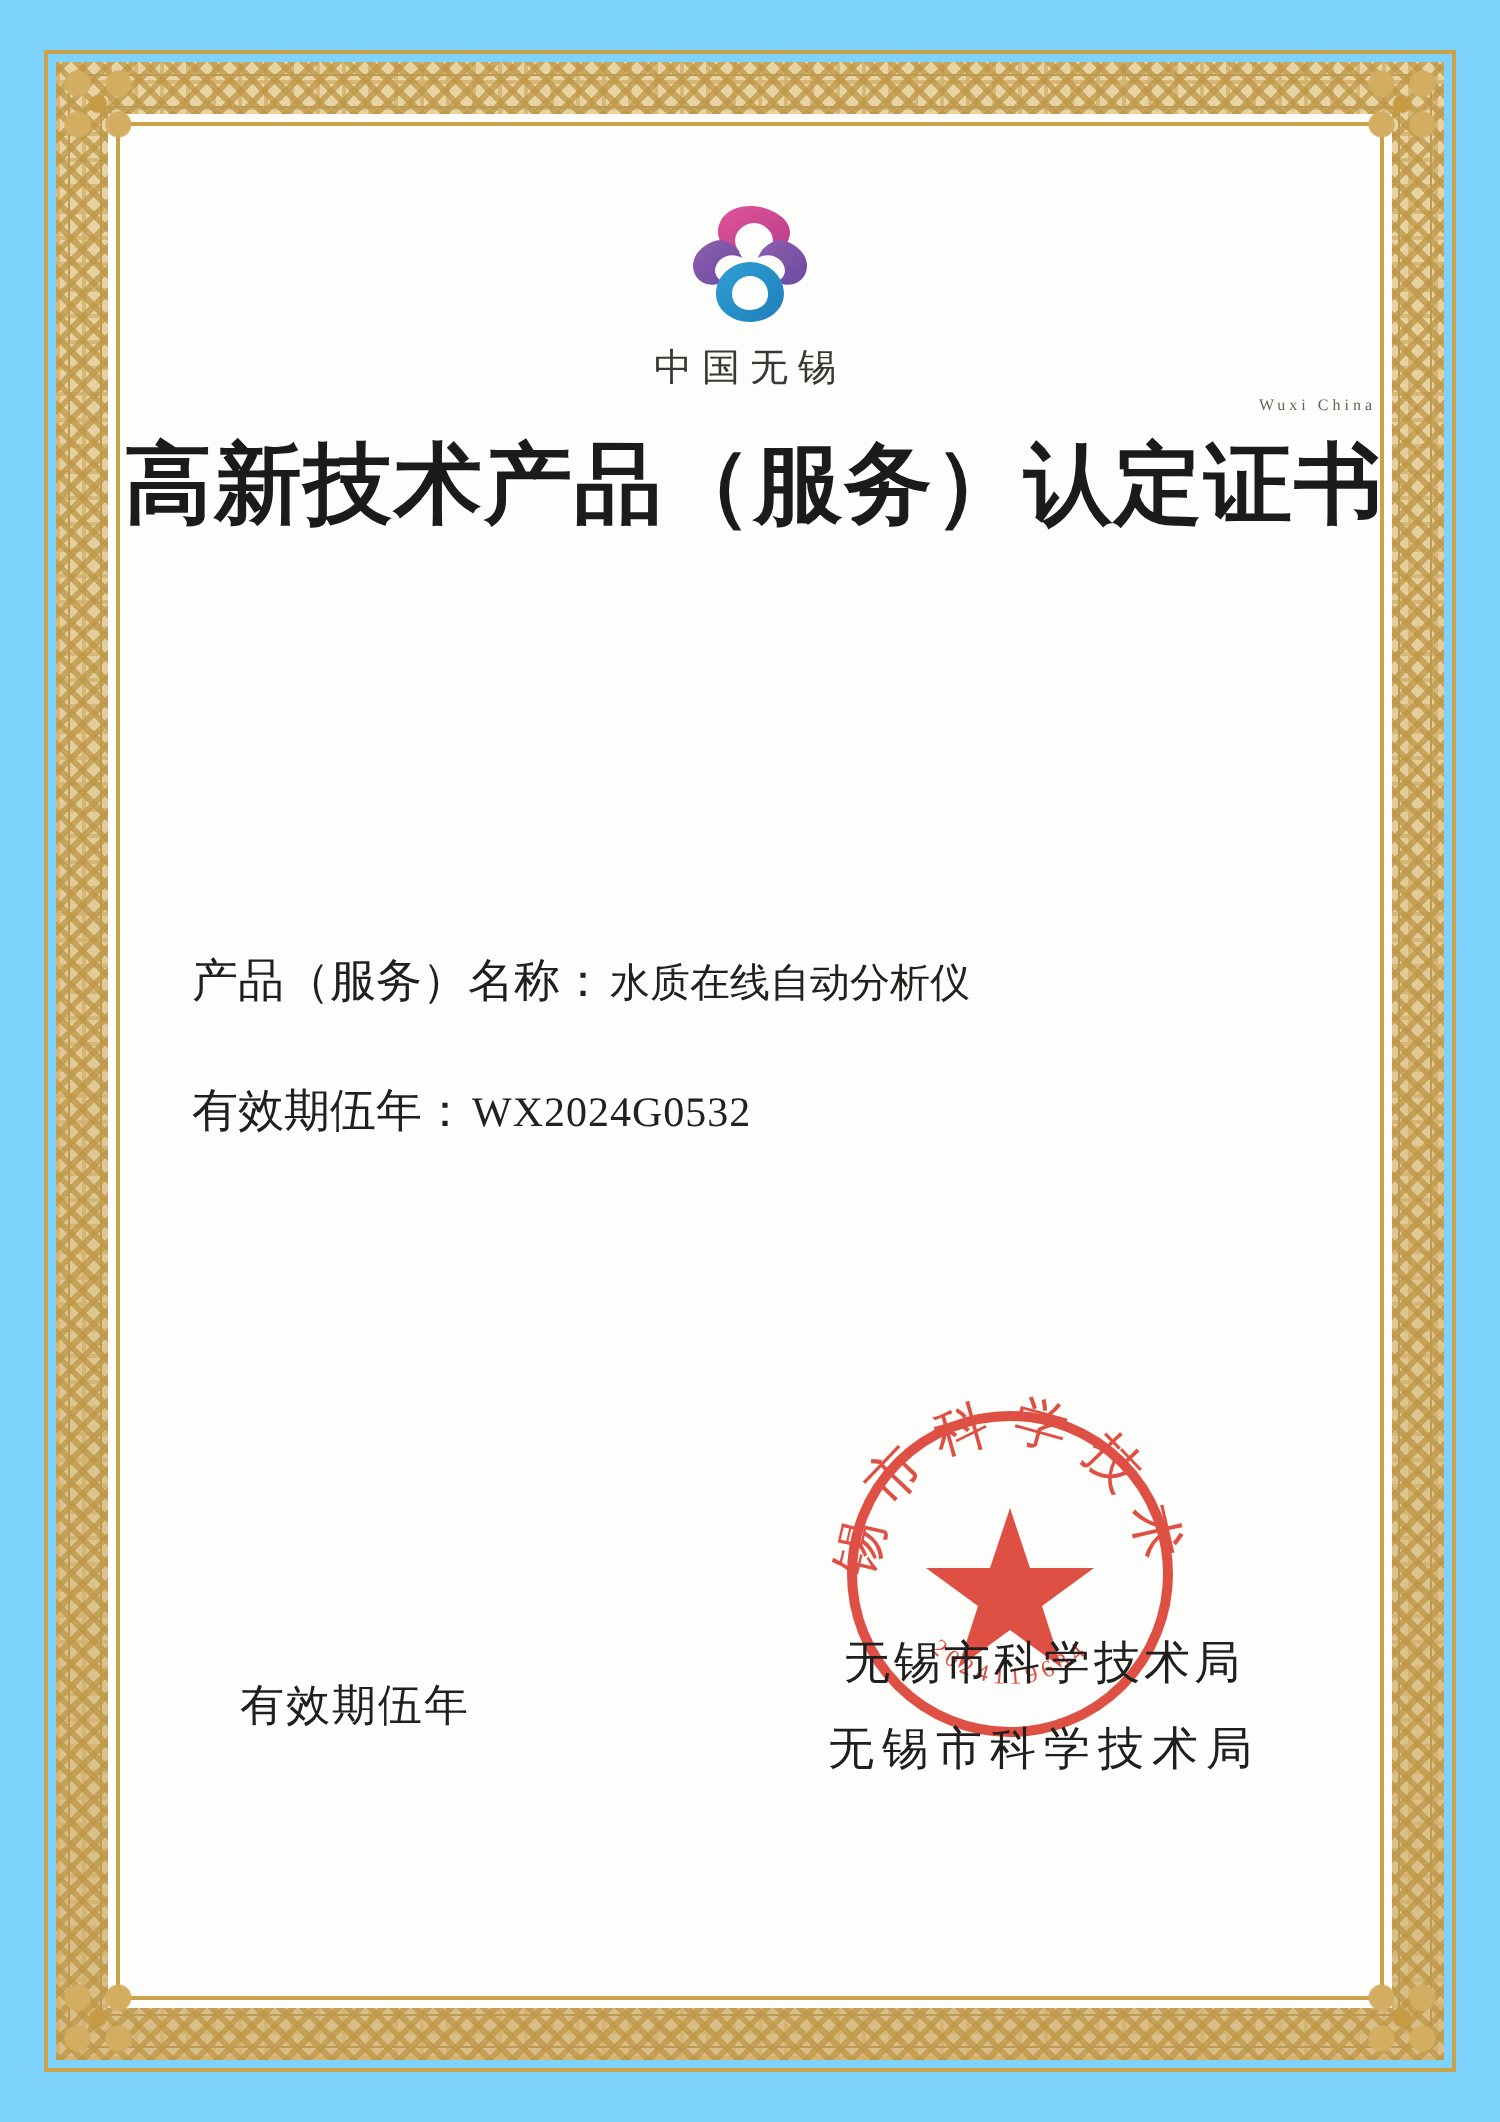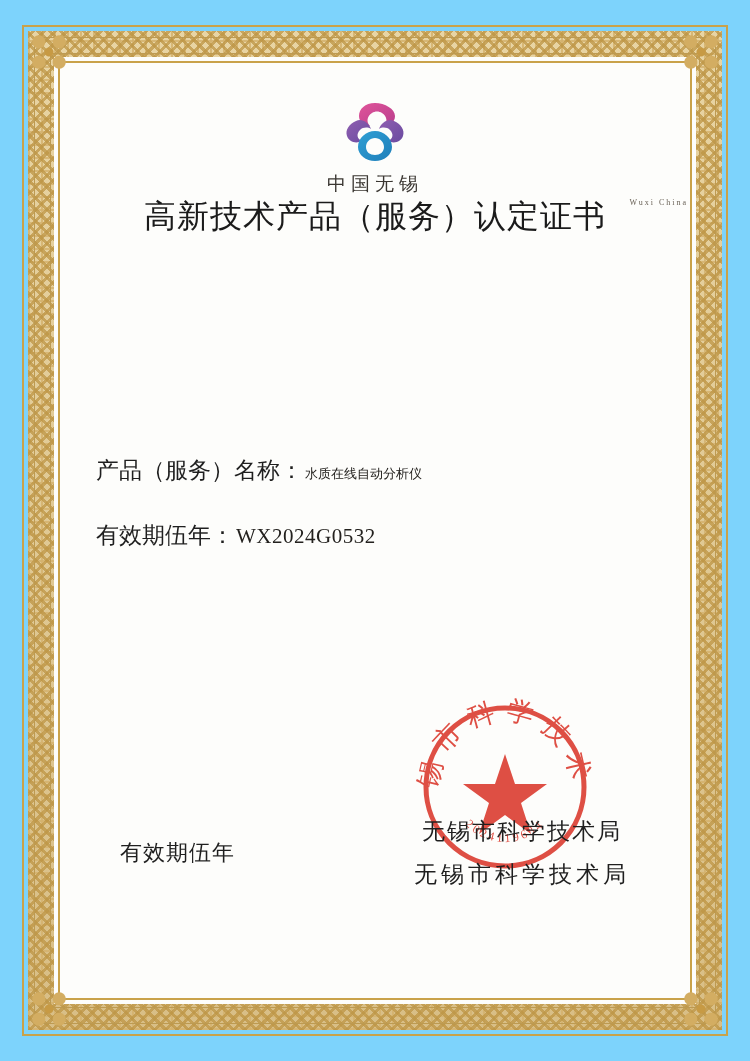--- a/index.html
+++ b/index.html
@@ -135,52 +135,52 @@
     margin-top: 1px;
     font-family: "Liberation Serif", serif;
     font-size: 8px;
     letter-spacing: 2px;
     color: #6a6257;
     text-align: right;
   }
 
   .cert-title {
     position: absolute;
-    top: 130px;
+    top: 148px;
     left: 0;
     right: 0;
     text-align: center;
     font-family: "DejaVu Serif", serif;
-    font-weight: normal;
-    font-size: 32px;
+    font-weight: bold;
+    font-size: 44px;
     letter-spacing: 1px;
     color: #1b1b1b;
     white-space: nowrap;
   }
 
   .fields {
     position: absolute;
-    top: 390px;
+    top: 410px;
     left: 34px;
     right: 34px;
   }
   .field-row {
     display: flex;
     align-items: baseline;
     margin-bottom: 34px;
   }
   .field-label {
     font-family: "DejaVu Serif", serif;
     font-size: 23px;
     color: #1f1f1f;
     white-space: nowrap;
   }
   .field-value {
     font-family: Liberation Mono, monospace;
-    font-size: 13px;
+    font-size: 20px;
     color: #23211e;
     white-space: nowrap;
     padding-left: 2px;
   }
   .field-value.latin {
     font-family: "Liberation Serif", serif;
     font-size: 21px;
     letter-spacing: 0.5px;
   }
 

